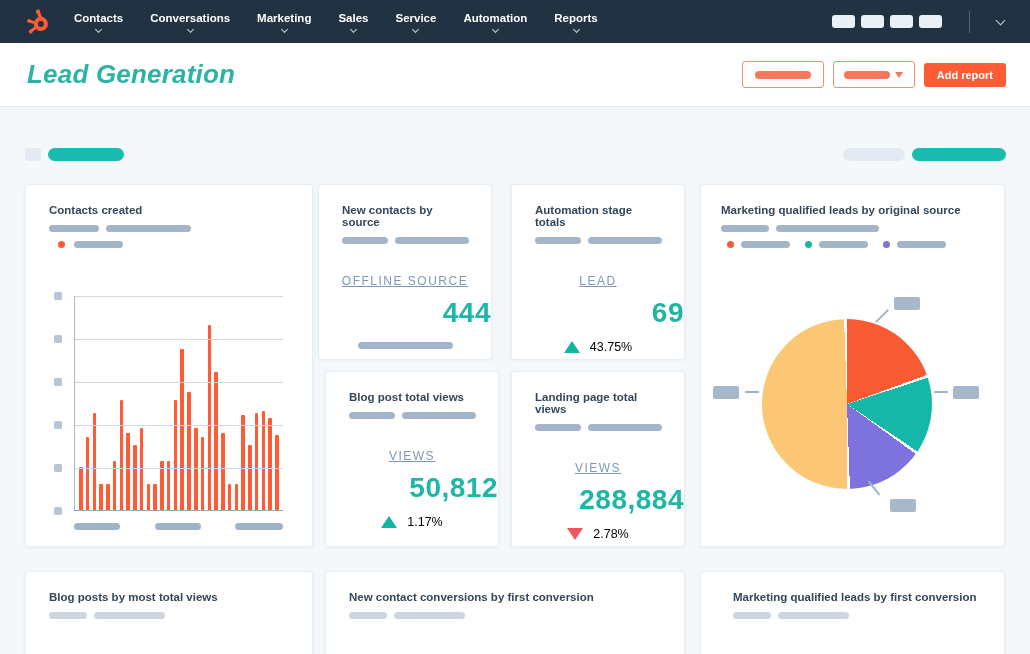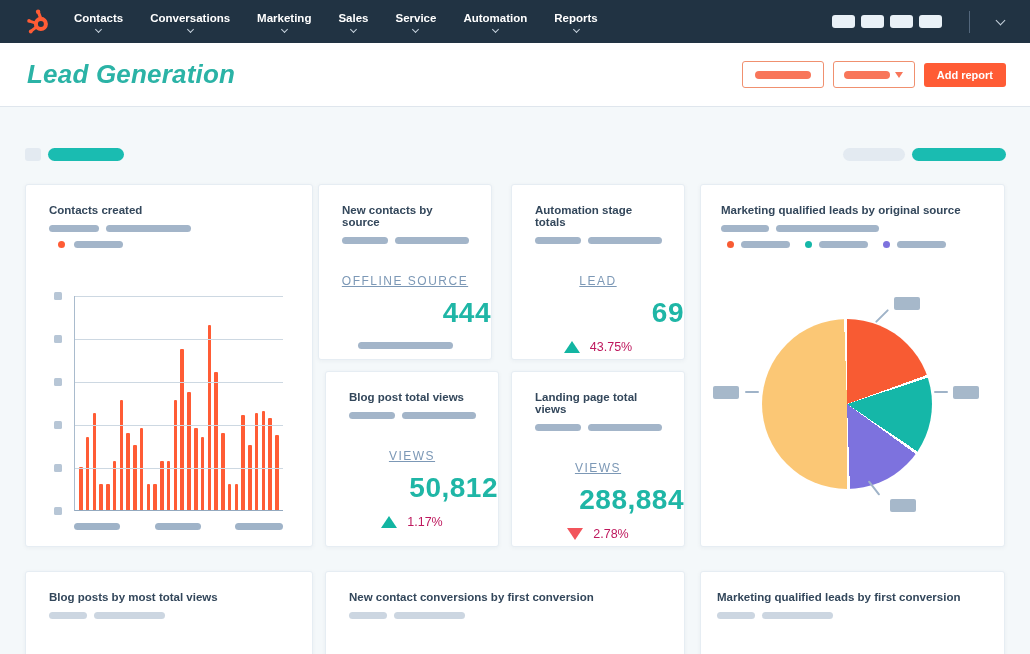--- a/index.html
+++ b/index.html
@@ -64,21 +64,21 @@
   }
   .card-title { font-size:11.5px; font-weight:bold; color:#33475b; }
   .ph { border-radius:3.5px; background:#a3b5c9; height:7px; }
   .ph.light { background:#ccd6e1; }
   .ph-row { display:flex; gap:7px; }
   .pad { padding:19px 20px 0 23px; }
   .pad .ph-row { margin-top:9px; }
   
   .kpi-label { text-align:center; color:#7c98b6; font-size:12px; letter-spacing:1.5px; margin-top:30px;text-decoration:underline; }
   .kpi-value { text-align:right; color:#1fb6a6; font-size:28px; font-weight:bold; margin-top:9px; letter-spacing:.5px; }
-  .kpi-delta { display:flex; align-items:center; justify-content:center; gap:10px; margin-top:11px; color:#be185d; font-size:12.5px; }
+  .kpi-delta { display:flex; align-items:center; justify-content:center; gap:10px; margin-top:11px; color:#000000; font-size:12.5px; }
   .kpi-ph { margin:13px auto 0; width:95px; }
   .tri { width:0; height:0; }
   .tri[data-dir="up"]   { border-left:8px solid transparent; border-right:8px solid transparent; border-bottom:12px solid #12b5a2; }
   .tri[data-dir="down"] { border-left:8px solid transparent; border-right:8px solid transparent; border-top:12px solid #f2545b; }
   
   .legend-row { display:flex; align-items:center; gap:9px; margin:9px 0 0 9px; }
   .legend-dot { width:7px; height:7px; border-radius:50%; }
   .legend-bar { width:49px; height:7px; border-radius:3.5px; background:#a3b5c9; }
   .plot {
     position:absolute; left:48px; top:111px; width:209px; height:215px;
@@ -348,20 +348,20 @@
   <div class="pad">
     <div class="card-title">New contact conversions by first conversion</div>
     <div class="ph-row">
       <div class="ph light" style="width:38px"></div>
       <div class="ph light" style="width:71px"></div>
     </div>
   </div>
 </div>
 
 <div class="card" style="left:700px; top:571px; width:305px; height:130px;">
-  <div class="pad" style="padding-left:16px">
+  <div class="pad" style="padding-left:32px">
     <div class="card-title">Marketing qualified leads by first conversion</div>
     <div class="ph-row">
       <div class="ph light" style="width:38px"></div>
       <div class="ph light" style="width:71px"></div>
     </div>
   </div>
 </div>
 
 </body></html>

